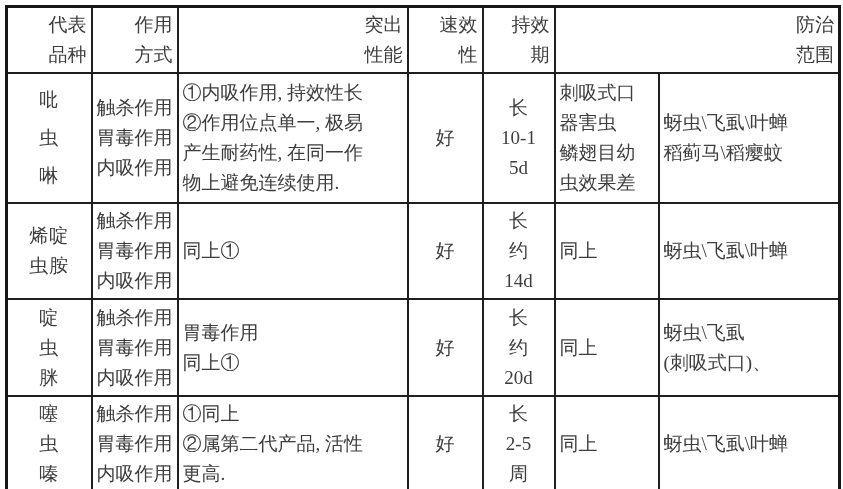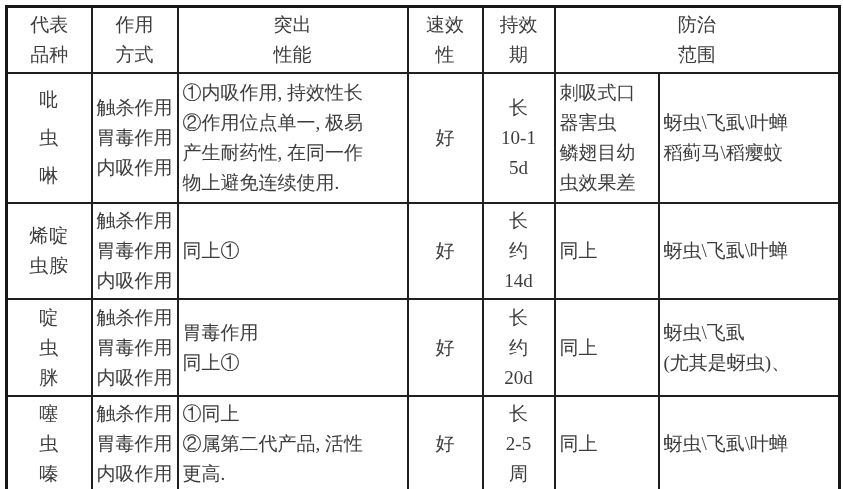--- a/index.html
+++ b/index.html
@@ -35,21 +35,21 @@
     vertical-align: middle;
     font-size: 19px;
     font-weight: normal;
     line-height: 30px;
     white-space: pre-line;
     color: #3d3d3d;
     padding: 2px 4px;
     box-sizing: border-box;
     overflow: hidden;
   }
-  th { text-align: center; }
+  th { text-align: right; }
   td.center { text-align: center; }
   td.left { text-align: left; padding-left: 9px; }
   td.scope { text-align: left; padding-left: 13px; }
   tr.row-tall td.variety { line-height: 38px; }
   td.variety { line-height: 31px; letter-spacing: 1px; }
   td.perf { line-height: 31px; margin-left: 36px; }
   td.note { line-height: 29px; padding-left: 6px; }
 </style>
 </head>
 <body>
@@ -127,21 +127,21 @@
 胃毒作用
 内吸作用</td>
       <td class="left perf">胃毒作用
 同上①</td>
       <td class="center">好</td>
       <td class="center">长
 约
 20d</td>
       <td class="left note">同上</td>
       <td class="scope">蚜虫\飞虱
-(尤其是蚜虫)、</td>
+(刺吸式口)、</td>
     </tr>
 
     <tr style="height:92px">
       <td class="center variety">噻
 虫
 嗪</td>
       <td class="center">触杀作用
 胃毒作用
 内吸作用</td>
       <td class="left perf">①同上

